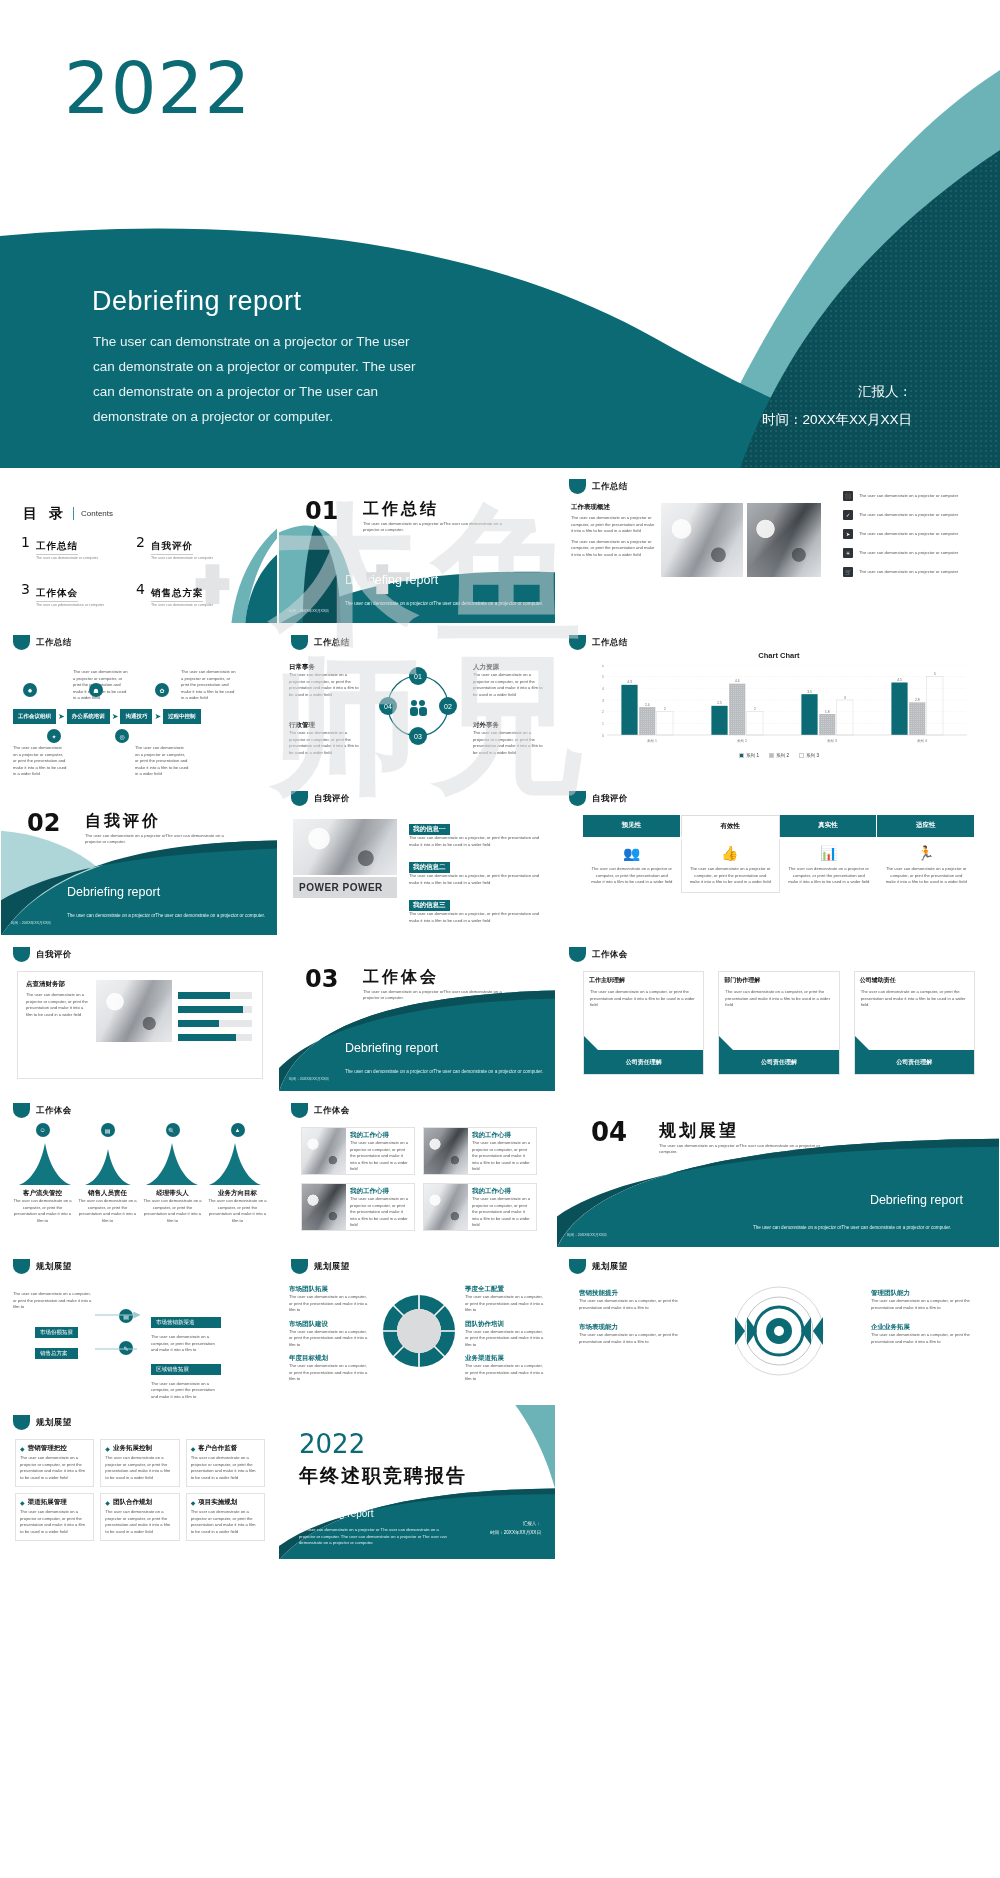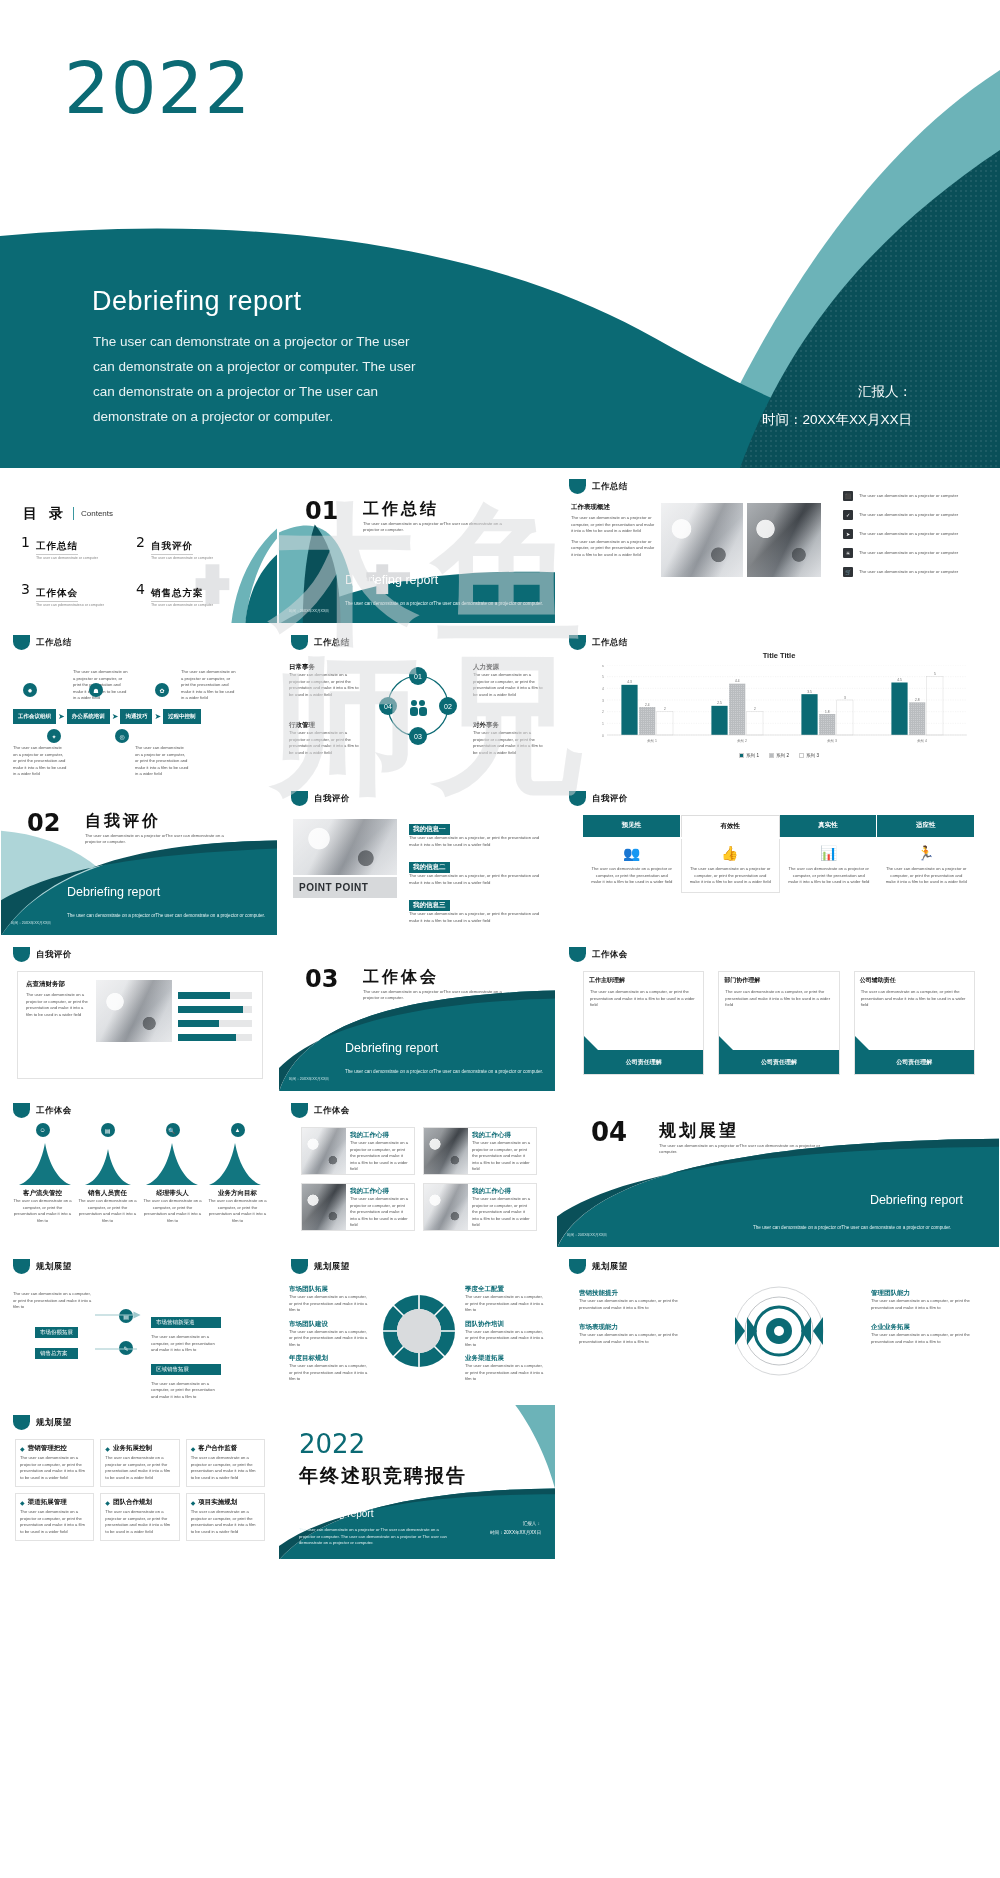--- a/index.html
+++ b/index.html
@@ -315,21 +315,21 @@
             <rect x="46" y="46" width="8" height="9" rx="3"></rect>
           </g>
       </svg>
     </div>
 
     <div class="slide s-w3">
       <div class="chip-row">
         <div class="chip"></div>
         <div class="chip-label">工作总结</div>
       </div>
-      <div style="position:absolute;left:0;top:26px;width:444px;text-align:center;font-size:7.5px;font-weight:700;color:#222">Title Title</div>
+      <div style="position:absolute;left:0;top:26px;width:444px;text-align:center;font-size:7.5px;font-weight:700;color:#222">Chart Chart</div>
       <div id="chart-area" style="position:absolute;left:34px;top:40px;width:376px;height:82px"><svg viewBox="0 0 376 82" style="width:100%;height:100%">
             <line x1="16" y1="70" x2="376" y2="70" stroke="#e6e6e6" stroke-width="0.4" stroke-dasharray="1.2 1.2"></line>
             <text x="13" y="71.6" font-size="3.4" text-anchor="end" fill="#888">0</text>
             <line x1="16" y1="58.333333333333336" x2="376" y2="58.333333333333336" stroke="#e6e6e6" stroke-width="0.4" stroke-dasharray="1.2 1.2"></line>
             <text x="13" y="59.93333333333334" font-size="3.4" text-anchor="end" fill="#888">1</text>
             <line x1="16" y1="46.66666666666667" x2="376" y2="46.66666666666667" stroke="#e6e6e6" stroke-width="0.4" stroke-dasharray="1.2 1.2"></line>
             <text x="13" y="48.26666666666667" font-size="3.4" text-anchor="end" fill="#888">2</text>
             <line x1="16" y1="35" x2="376" y2="35" stroke="#e6e6e6" stroke-width="0.4" stroke-dasharray="1.2 1.2"></line>
             <text x="13" y="36.6" font-size="3.4" text-anchor="end" fill="#888">3</text>
             <line x1="16" y1="23.333333333333336" x2="376" y2="23.333333333333336" stroke="#e6e6e6" stroke-width="0.4" stroke-dasharray="1.2 1.2"></line>
@@ -400,21 +400,21 @@
       <div class="sect-dbtxt">The user can demonstrate on a projector orThe user can demonstrate on a projector or computer.</div>
       <div class="sect-foot">时间：20XX年XX月XX日</div>
     </div>
 
     <div class="slide s-w2">
       <div class="chip-row">
         <div class="chip"></div>
         <div class="chip-label">自我评价</div>
       </div>
       <div class="photo" style="position:absolute;left:14px;top:38px;width:104px;height:56px"></div>
-      <div style="position:absolute;left:14px;top:96px;width:104px;background:#d7d9db;padding:5px 6px;font-size:10px;font-weight:700;color:#2b2f33;letter-spacing:.5px">POINT POINT</div>
+      <div style="position:absolute;left:14px;top:96px;width:104px;background:#d7d9db;padding:5px 6px;font-size:10px;font-weight:700;color:#2b2f33;letter-spacing:.5px">POWER POWER</div>
       <div style="position:absolute;left:130px;top:36px;width:134px">
         <div style="margin-bottom:7px">
           <div class="hd" style="background:#0b6a74;color:#fff;display:inline-block;padding:1px 4px">我的信息一</div>
           <div class="tt">The user can demonstrate on a projector, or print the presentation and make it into a film to be used in a wider field</div>
         </div>
         <div style="margin-bottom:7px">
           <div class="hd" style="background:#0b6a74;color:#fff;display:inline-block;padding:1px 4px">我的信息二</div>
           <div class="tt">The user can demonstrate on a projector, or print the presentation and make it into a film to be used in a wider field</div>
         </div>
         <div>

